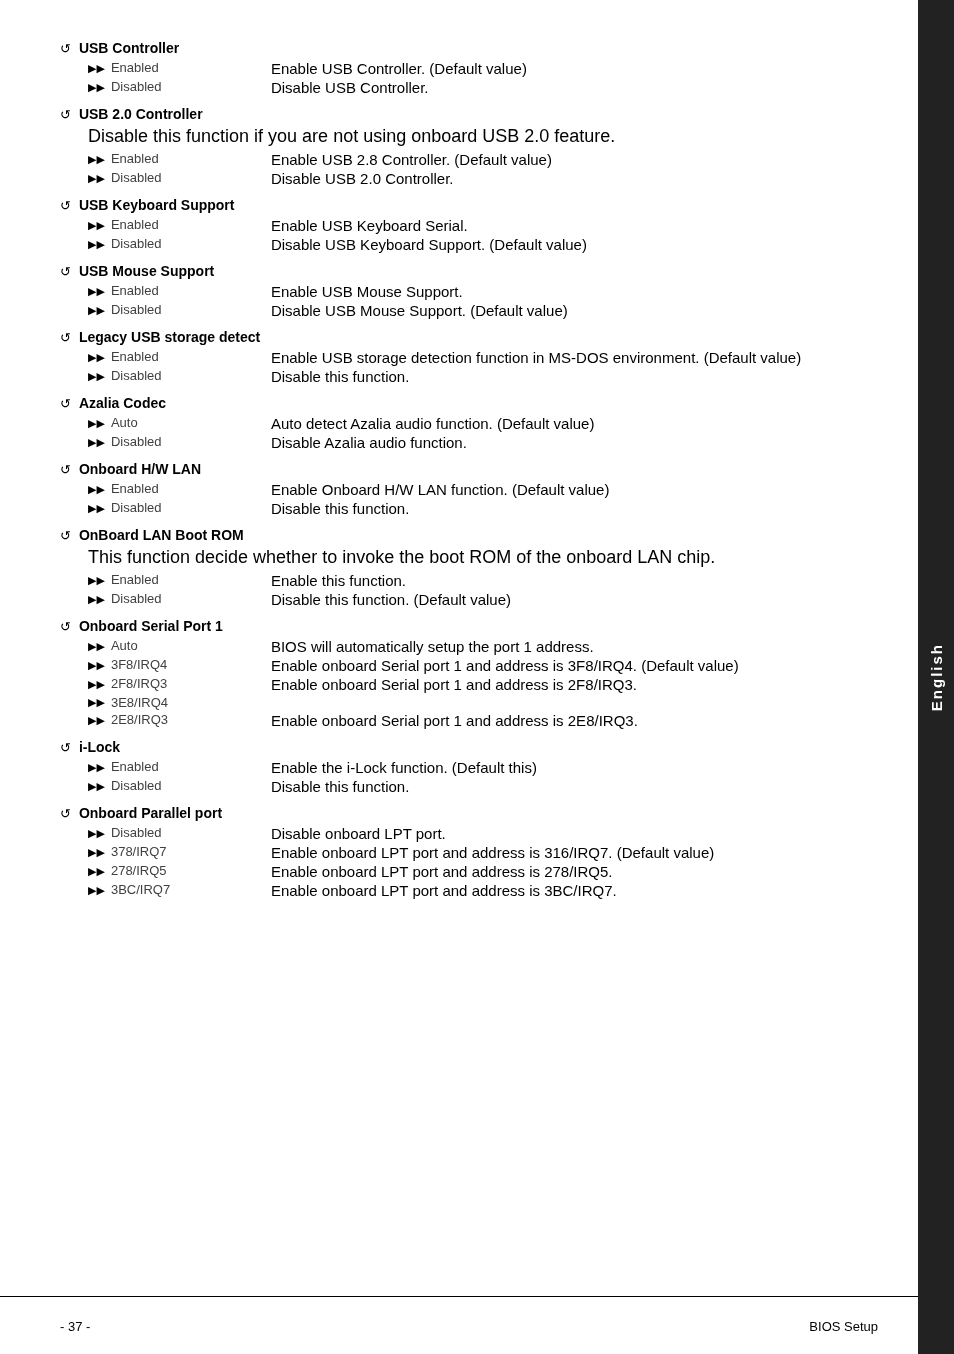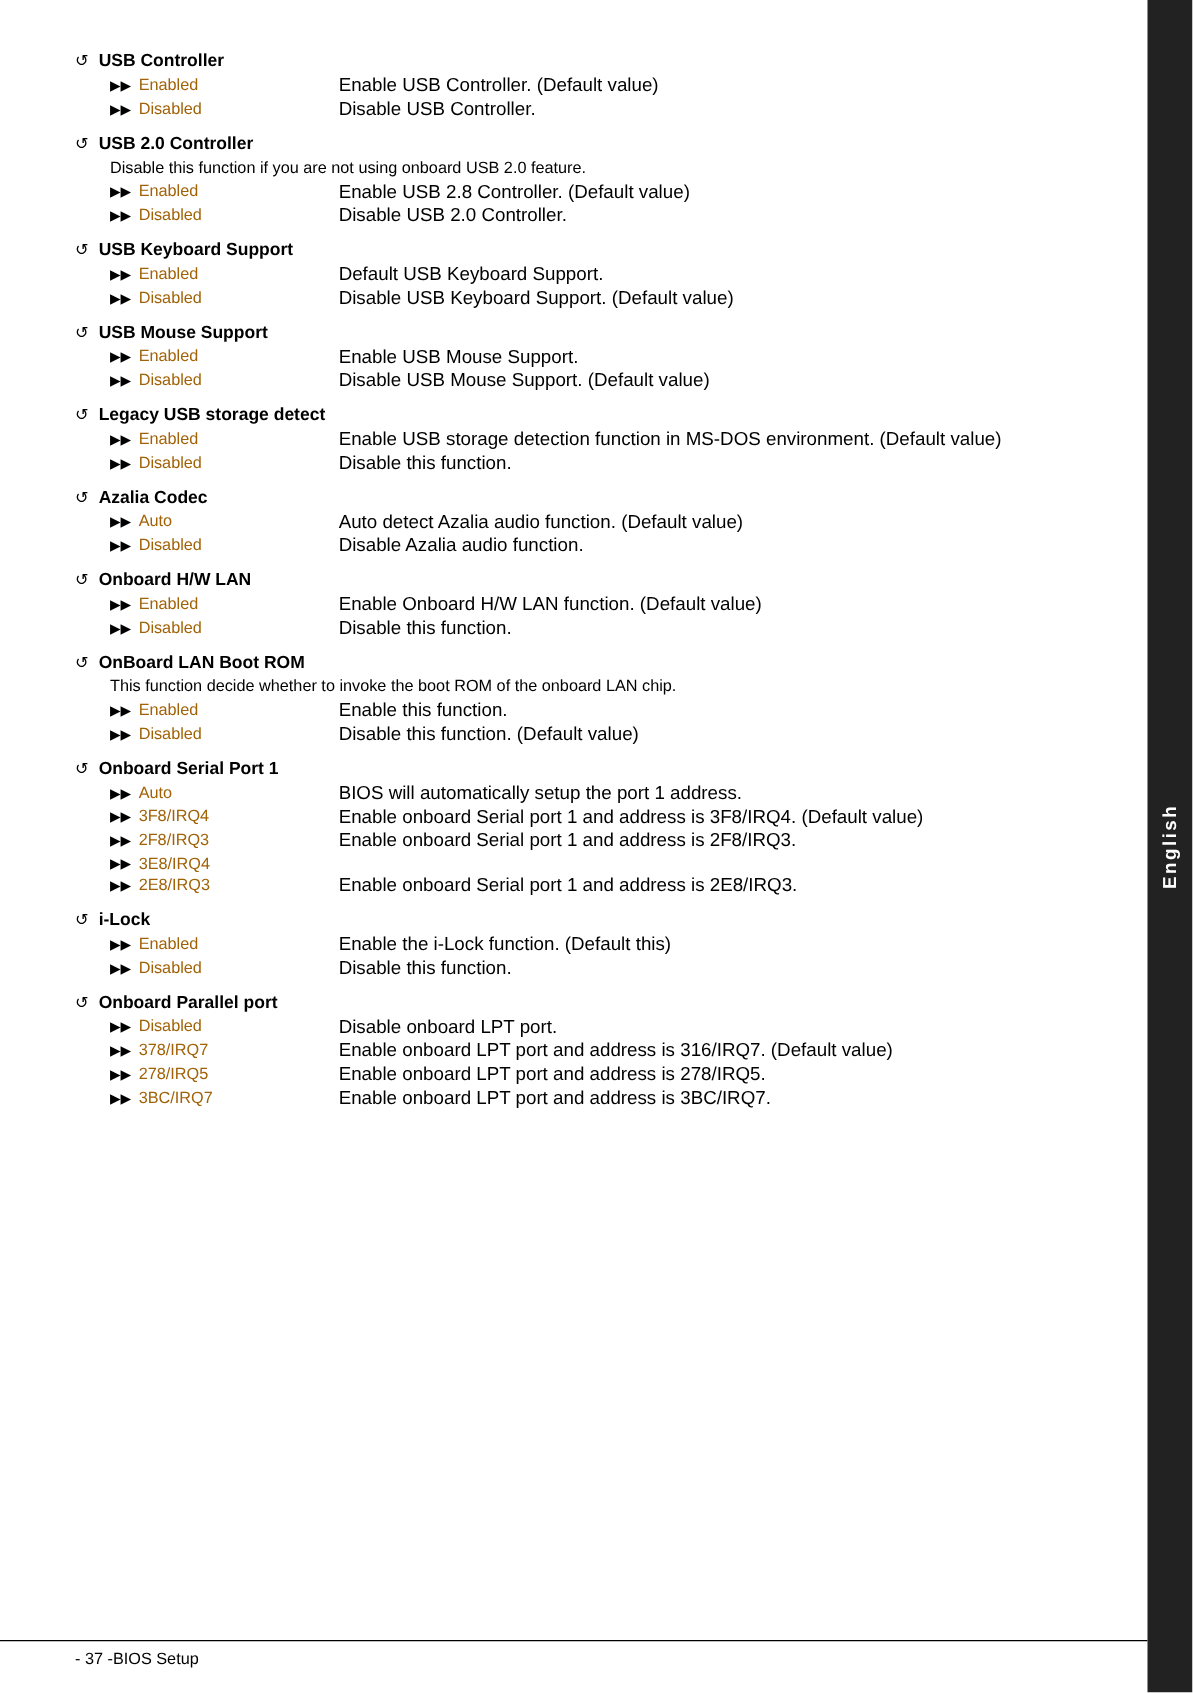--- a/index.html
+++ b/index.html
@@ -61,21 +61,21 @@
     }
 
     .section-title {
       font-weight: bold;
       font-size: 14px;
     }
 
     .section-desc {
       margin-left: 28px;
       margin-bottom: 4px;
-      font-size: 13px;
+      font-size: 18px;
       color: #000;
     }
 
     .option-row {
       display: flex;
       margin-bottom: 2px;
       margin-left: 28px;
     }
 
     .option-bullet {
@@ -83,37 +83,38 @@
       margin-right: 6px;
       color: #000;
       min-width: 16px;
       display: flex;
       align-items: center;
     }
 
     .option-key {
       min-width: 160px;
       font-size: 13px;
-      color: #a16207;
+      color: #404040;
     }
 
     .option-value {
       font-size: 15px;
       color: #000;
       flex: 1;
     }
 
     .footer {
       position: absolute;
       bottom: 20px;
       left: 0;
       right: 0;
       border-top: 1px solid #000;
-      padding-top: 6px;
-      display: flex;
+      padding-top: 22px;
+      display: flex;
+      justify-content: space-between;
       padding-left: 60px;
       padding-right: 40px;
       font-size: 13px;
     }
   </style>
 </head>
 <body>
 
 <div class="page-wrapper">
   <div class="main-content">
@@ -153,21 +154,21 @@
           </div>
         </div>
         <div class="section">
           <div class="section-title-row">
             <span class="arrow-icon">↺</span>
             <span class="section-title">USB Keyboard Support</span>
           </div>
           <div class="option-row">
             <span class="option-bullet">▶▶</span>
             <span class="option-key">Enabled</span>
-            <span class="option-value">Default USB Keyboard Support.</span>
+            <span class="option-value">Enable USB Keyboard Serial.</span>
           </div>
           <div class="option-row">
             <span class="option-bullet">▶▶</span>
             <span class="option-key">Disabled</span>
             <span class="option-value">Disable USB Keyboard Support. (Default value)</span>
           </div>
         </div>
         <div class="section">
           <div class="section-title-row">
             <span class="arrow-icon">↺</span>

